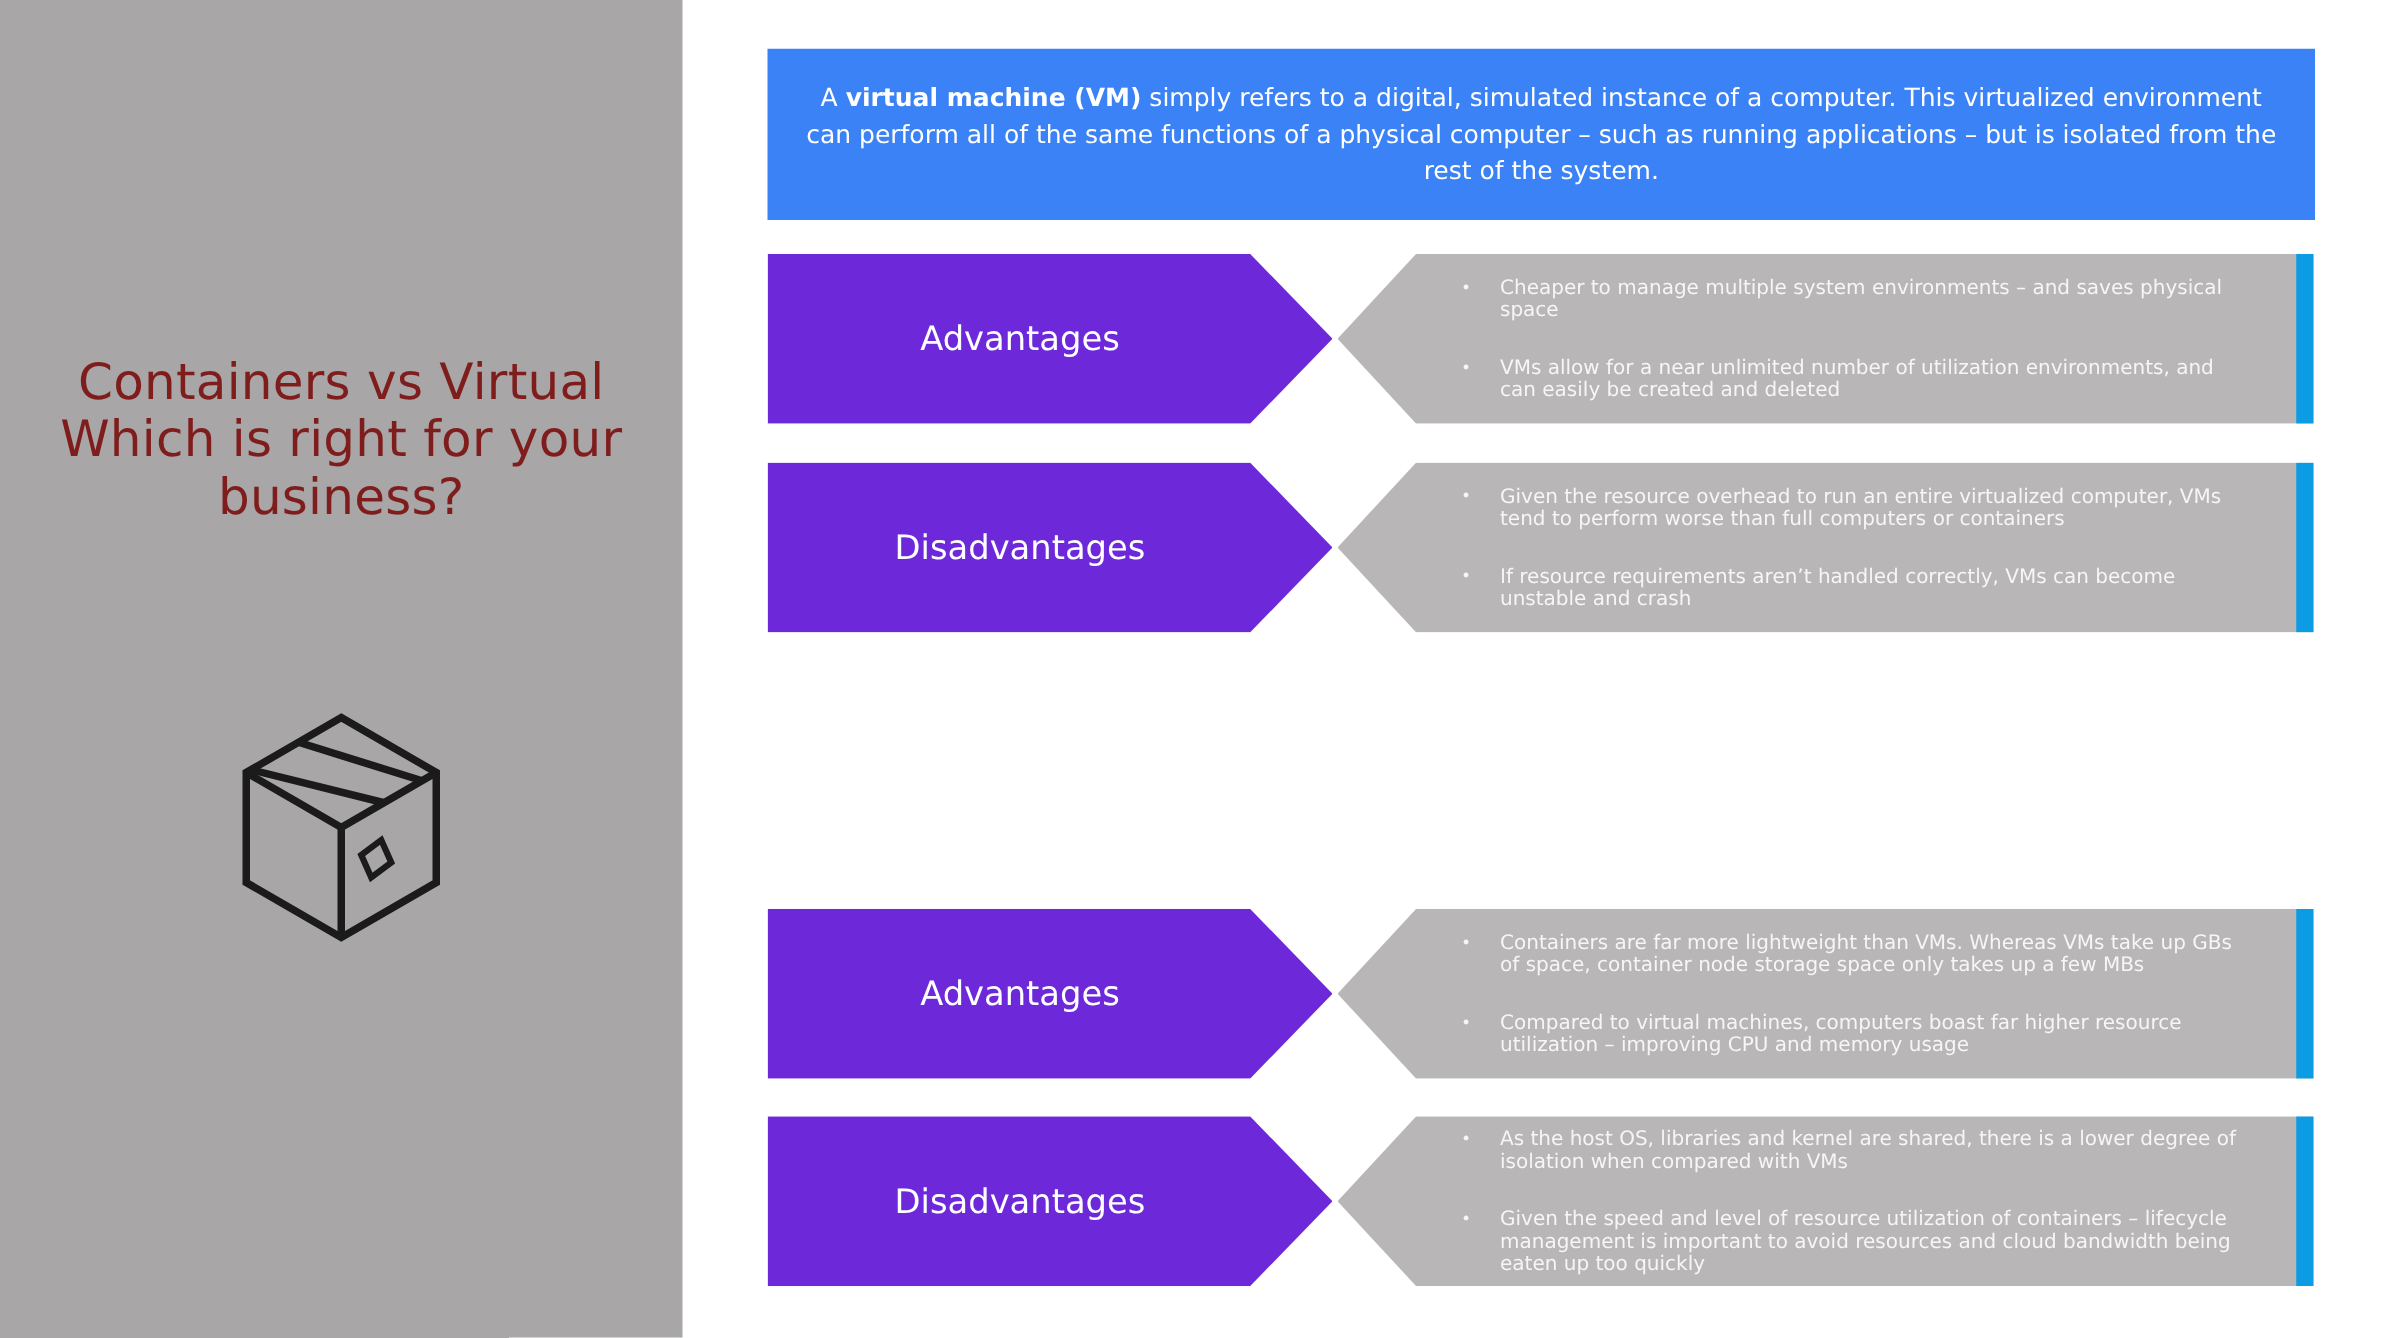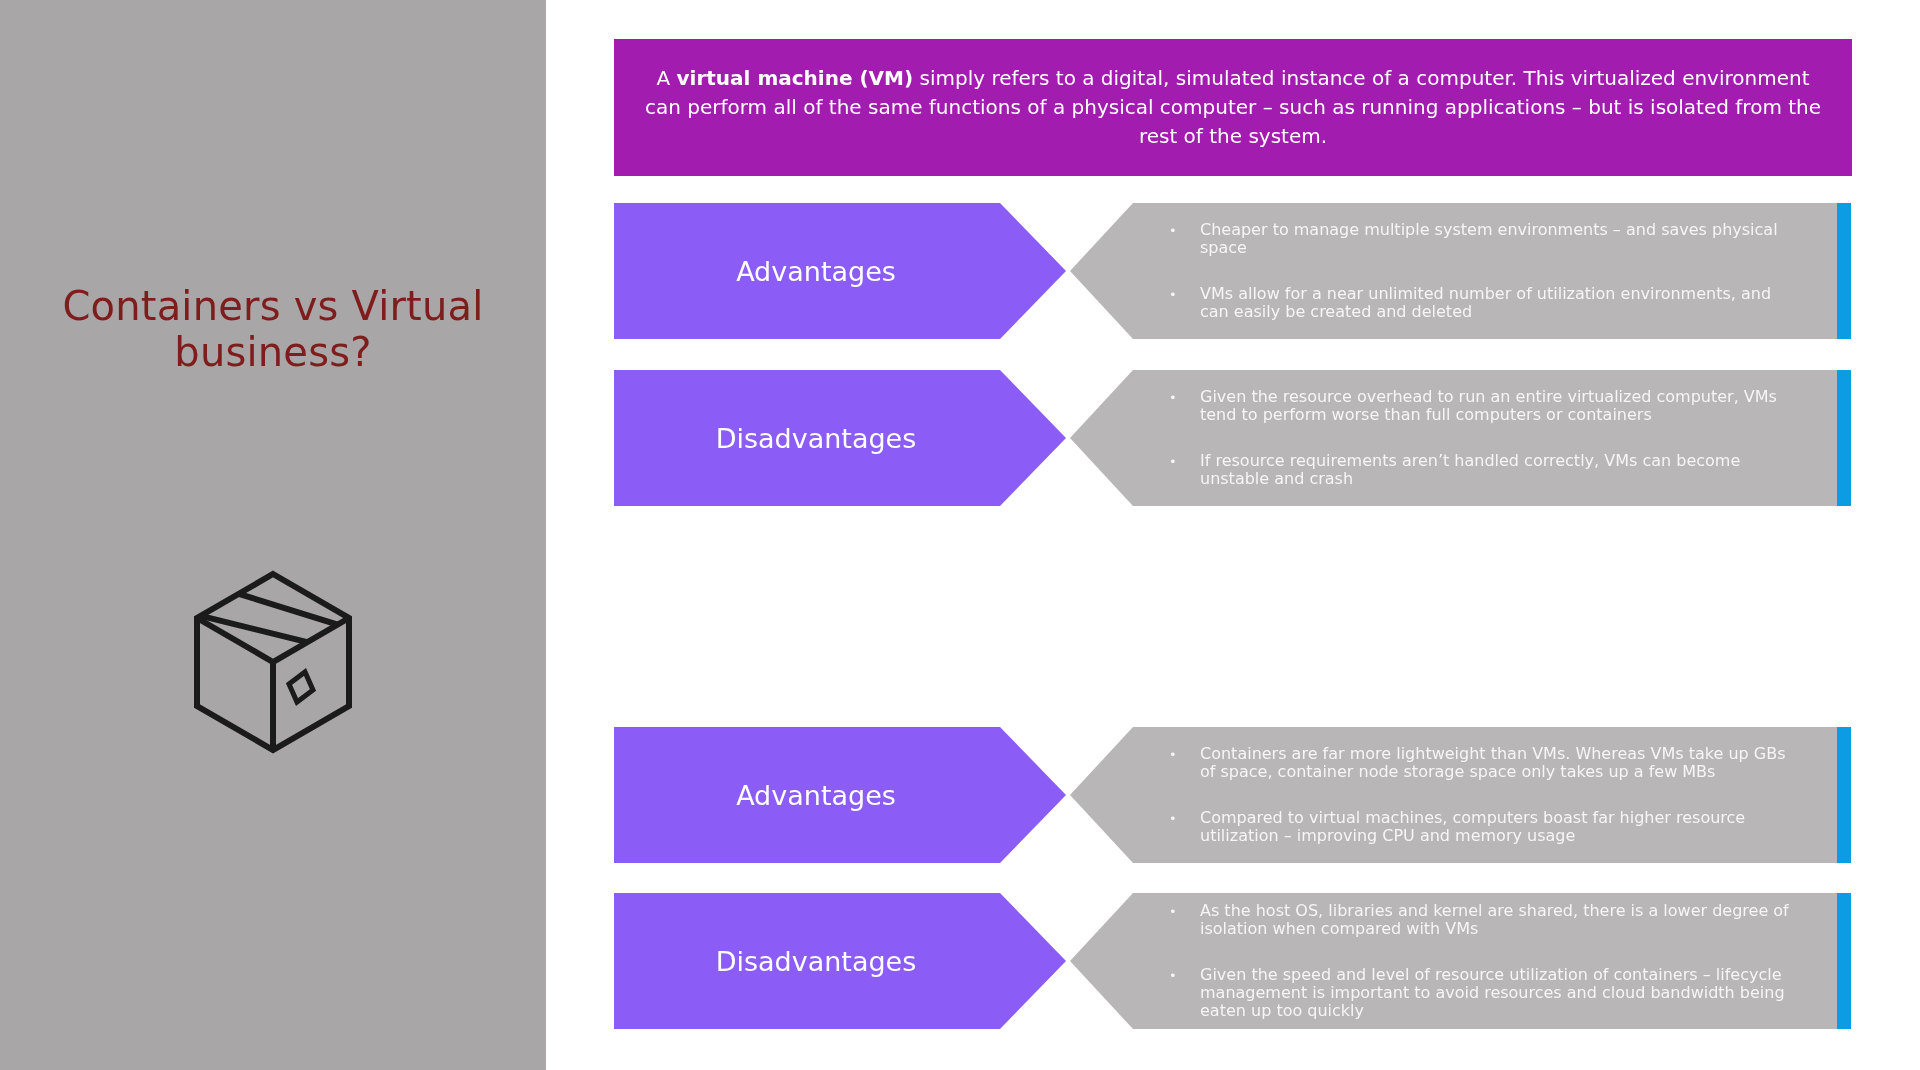--- a/index.html
+++ b/index.html
@@ -10,35 +10,35 @@
 
   
   .sidebar { position: absolute; left: 0; top: 0; width: 546px; height: 1070px; background: #a8a6a7; }
   .side-title { position: absolute; left: 0; top: 283px; width: 546px; text-align: center;
     color: #7f1d1d; font-size: 40px; line-height: 46px; font-weight: 400; letter-spacing: 0.2px; }
   .box-icon { position: absolute; left: 182px; top: 560px; width: 182px; height: 212px; }
 
   
   .content { position: absolute; left: 614px; top: 0; width: 1238px; height: 1070px; }
 
-  .banner { position: absolute; left: 0; width: 1238px; height: 137px; background: #a21caf;
+  .banner { position: absolute; left: 0; width: 1238px; height: 137px; background: #3b82f6;
     display: flex; align-items: center; justify-content: center; }
   .banner-text { width: 100%; padding: 0 26px; text-align: center; color: #ffffff;
     font-size: 20px; line-height: 29px; }
   .banner-text strong { font-weight: 700; }
   .banner-1 { top: 39px; }
   .banner-2 { top: 562px; }
 
   .row { position: absolute; left: 0; width: 1238px; height: 136px; }
   .row-1 { top: 203px; }
   .row-2 { top: 370px; }
   .row-3 { top: 727px; }
   .row-4 { top: 893px; }
 
-  .chevron { position: absolute; left: 0; top: 0; width: 452px; height: 100%; background: #8b5cf6;
+  .chevron { position: absolute; left: 0; top: 0; width: 452px; height: 100%; background: #6d28d9;
     clip-path: polygon(0 0, 85.4% 0, 100% 50%, 85.4% 100%, 0 100%);
     display: flex; align-items: center; justify-content: center; }
   .chevron-label { color: #fdfeff; font-size: 27px; font-weight: 400; padding-right: 48px; }
 
   .graybox { position: absolute; left: 456px; top: 0; width: 781px; height: 100%; background: #b8b6b7;
     clip-path: polygon(63px 0, 100% 0, 100% 100%, 63px 100%, 0 50%); }
   .graybox .stripe { position: absolute; right: 0; top: 0; bottom: 0; width: 14px; background: #0c9ce4; }
   .bullets { position: absolute; left: 97px; top: 0; height: 100%; width: 640px;
     display: flex; flex-direction: column; justify-content: center; gap: 28px; list-style: none; }
   .bullets li { position: relative; padding-left: 33px; max-width: 633px; color: #f6f6f6;
@@ -47,20 +47,21 @@
   .bullets li .btxt { display: inline-block; max-width: 600px; vertical-align: top; }
 </style>
 </head>
 <body>
 
 <div class="stage">
 
   <div class="sidebar">
     <div class="side-title">
       <div>Containers vs Virtual</div>
+      <div>Which is right for your</div>
       <div>business?</div>
     </div>
     <svg class="box-icon" viewBox="0 0 180 212" fill="none">
       <path d="M90 14 L166 58 L166 146 L90 190 L14 146 L14 58 Z" stroke="#1b1b1b" stroke-width="6"></path>
       <path d="M14 58 L90 102 L166 58" stroke="#1b1b1b" stroke-width="6"></path>
       <path d="M90 102 L90 190" stroke="#1b1b1b" stroke-width="6"></path>
       <path d="M55.8 33.8 L154.6 64.6" stroke="#1b1b1b" stroke-width="6"></path>
       <path d="M17.8 55.8 L124.2 82.2" stroke="#1b1b1b" stroke-width="6"></path>
       <path d="M106 124 L122 112 L130 130 L114 142 Z" stroke="#1b1b1b" stroke-width="5"></path>
     </svg>

